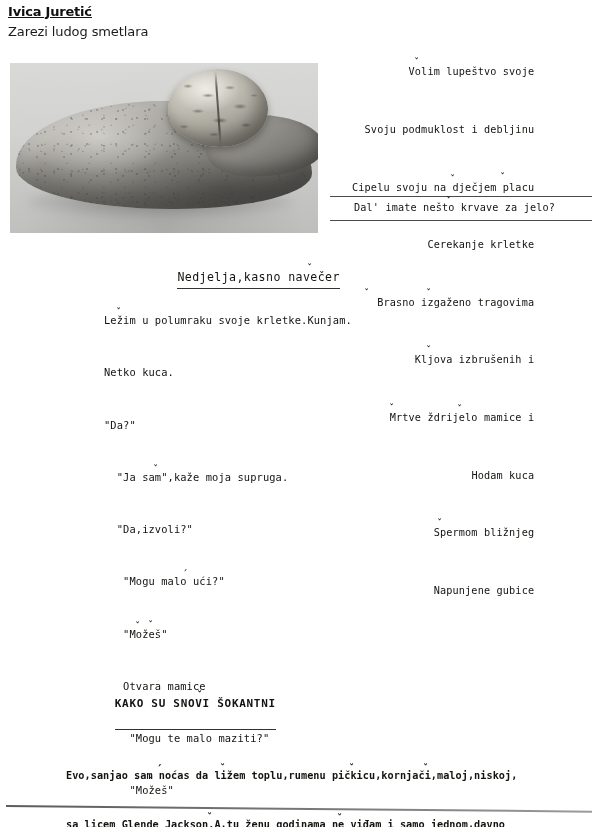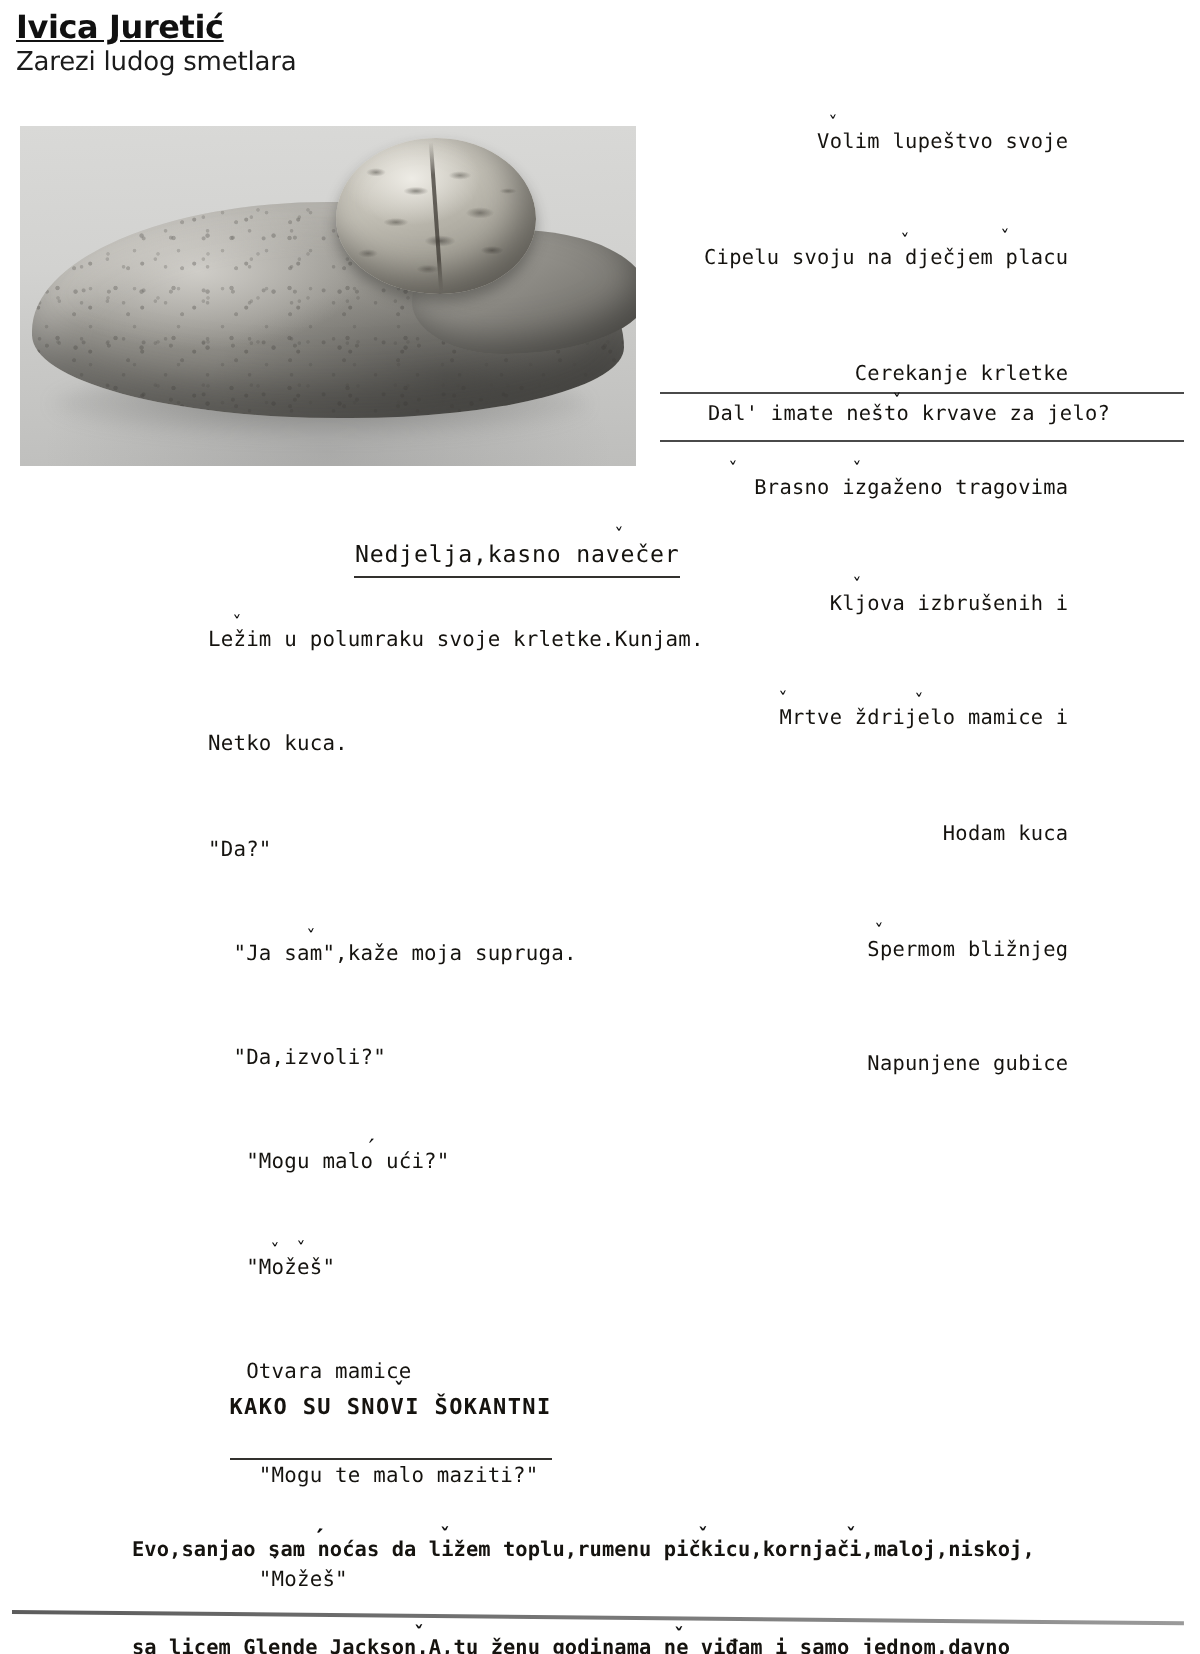--- a/index.html
+++ b/index.html
@@ -17,21 +17,21 @@
     background: #ffffff;
     overflow: hidden;
   }
 
   
   #author-line {
     position: absolute;
     left: 8px;
     top: 4px;
     font-family: "DejaVu Sans", sans-serif;
-    font-size: 16px;
+    font-size: 13px;
     font-weight: bold;
     color: #111;
     text-decoration: underline;
     letter-spacing: -0.2px;
   }
   #book-title {
     position: absolute;
     left: 8px;
     top: 24px;
     font-family: "DejaVu Sans", sans-serif;
@@ -270,20 +270,21 @@
     </div>
     <div class="stone-tail"></div>
     <div class="walnut">
       <div class="walnut-texture"></div>
       <div class="walnut-seam"></div>
     </div>
   </div>
 
   <div id="poem-a" class="tw">
     <div class="ln">Volim lupeštvo svoje<span class="hm hm-caron" style="left: 61.5px; top: -5px;">ˇ</span></div>
+    <div class="ln">Svoju podmuklost i debljinu</div>
     <div class="ln">Cipelu svoju na dječjem placu<span class="hm hm-caron" style="left: 98.4px; top: -4px;">ˇ</span><span class="hm hm-caron" style="left: 147.6px; top: -6px;">ˇ</span></div>
     <div class="ln">Cerekanje krletke</div>
     <div class="ln">Brasno izgaženo tragovima<span class="hm hm-caron" style="left: 12.3px; top: -5px;">ˇ</span><span class="hm hm-caron" style="left: 73.8px; top: -5px;">ˇ</span></div>
     <div class="ln">Kljova izbrušenih i<span class="hm hm-caron" style="left: 73.8px; top: -5px;">ˇ</span></div>
     <div class="ln">Mrtve ždrijelo mamice i<span class="hm hm-caron" style="left: 36.9px; top: -5px;">ˇ</span><span class="hm hm-caron" style="left: 104.55px; top: -4px;">ˇ</span></div>
     <div class="ln">Hodam kuca</div>
     <div class="ln">Spermom bližnjeg<span class="hm hm-caron" style="left: 85.1px; top: -5px;">ˇ</span></div>
     <div class="ln">Napunjene gubice</div>
   </div>
 

